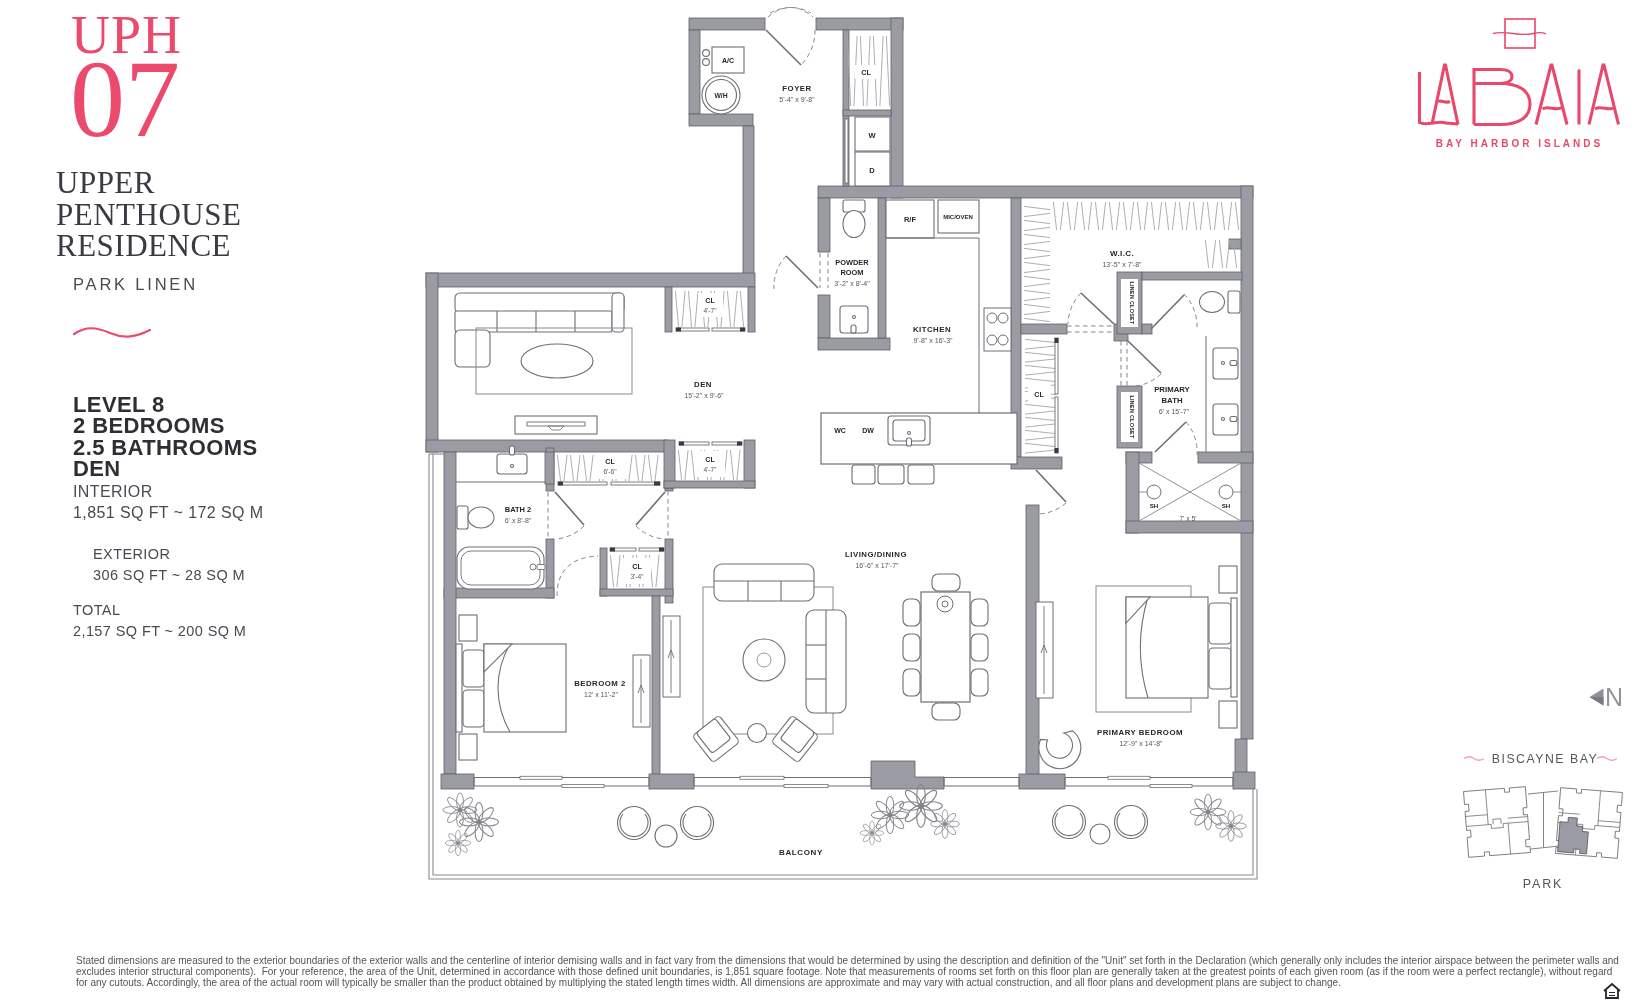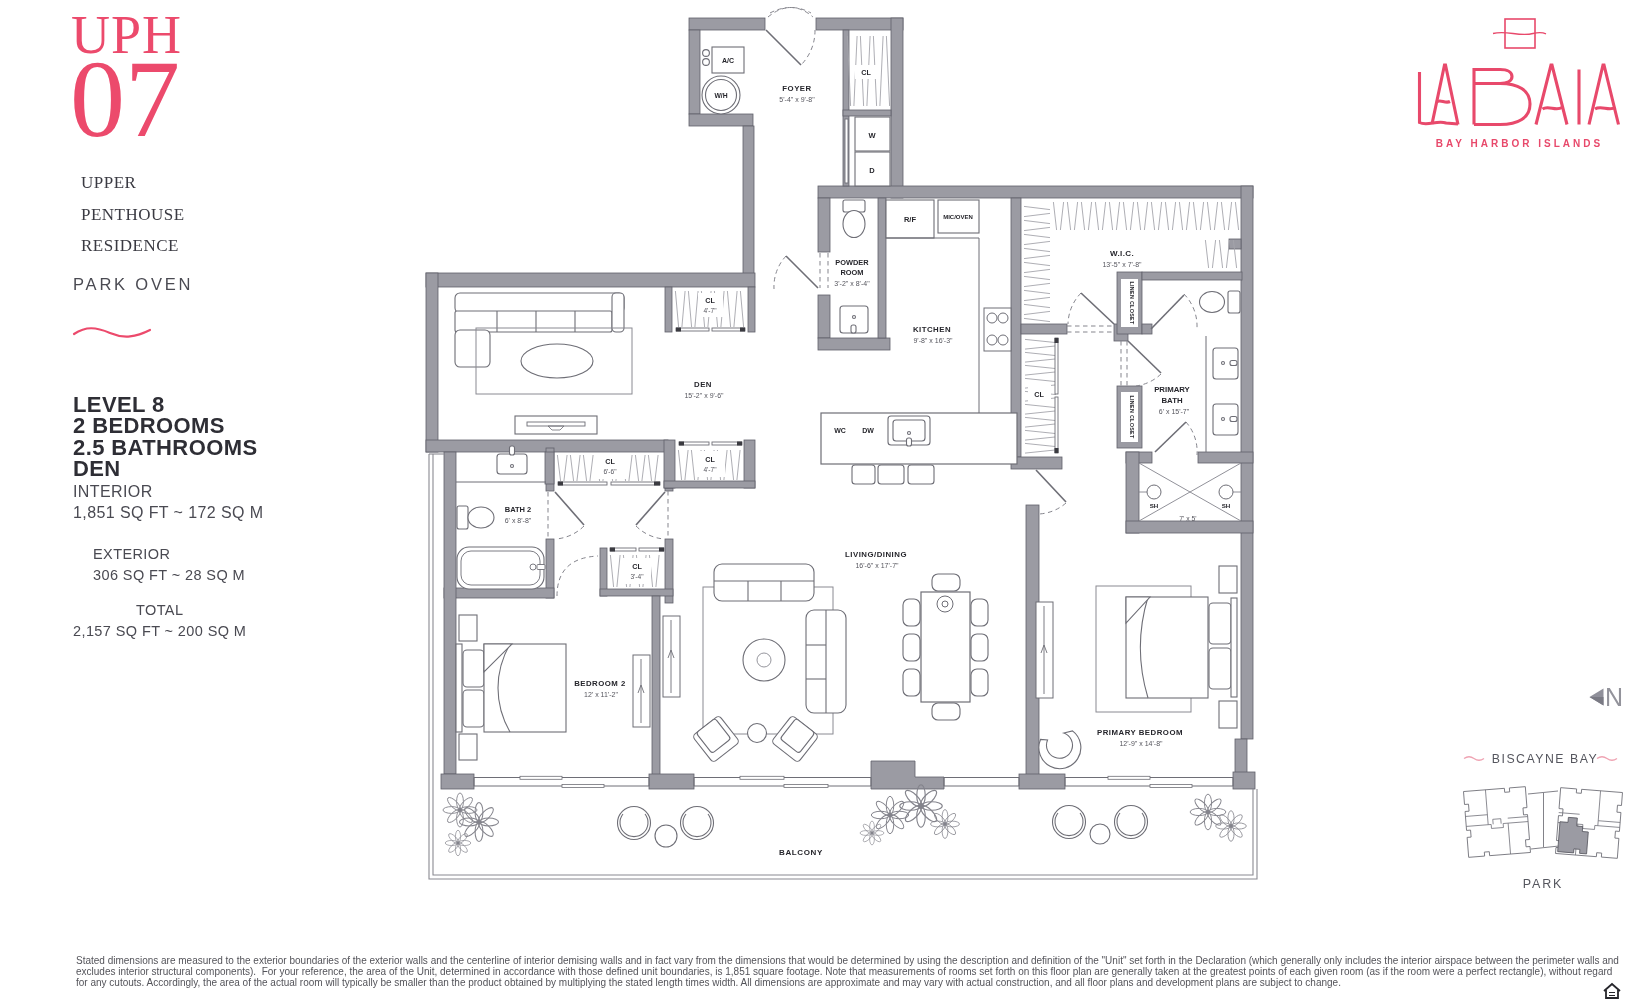--- a/index.html
+++ b/index.html
@@ -7,35 +7,35 @@
 .abs{position:absolute;}
 .serif{font-family:"Liberation Serif",serif;}
 </style>
 </head>
 <body>
 
 <div class="abs serif" style="left:71px;top:4px;font-size:54px;color:#EC4A6C;letter-spacing:1px;">UPH</div>
 
 <div class="abs serif" style="left:70px;top:36px;font-size:110px;color:#EC4A6C;letter-spacing:0px;">07</div>
 
-<div class="abs serif" style="left:81px;top:167px;font-size:17px;color:#3A3A42;letter-spacing:0.5px;line-height:31.5px;">UPPER<br>PENTHOUSE<br>RESIDENCE</div>
-
-<div class="abs" style="left:73px;top:275px;font-size:16.5px;color:#4A4A52;letter-spacing:2.8px;">PARK OVEN</div>
+<div class="abs serif" style="left:56px;top:167px;font-size:31px;color:#3A3A42;letter-spacing:0.5px;line-height:31.5px;">UPPER<br>PENTHOUSE<br>RESIDENCE</div>
+
+<div class="abs" style="left:73px;top:275px;font-size:16.5px;color:#4A4A52;letter-spacing:2.8px;">PARK LINEN</div>
 
 <svg class="abs" style="left:72px;top:324px;" width="82" height="16" viewBox="0 0 82 16">
 <path d="M2,10 C14,2 24,3 38,9 C52,15 64,13 78,6" fill="none" stroke="#EC4A6C" stroke-width="2.2" stroke-linecap="round"></path>
 </svg>
 
 <div class="abs" style="left:73px;top:394px;font-size:22px;font-weight:700;color:#2E2E35;letter-spacing:0.4px;line-height:21.3px;">LEVEL 8<br>2 BEDROOMS<br>2.5 BATHROOMS<br>DEN</div>
 
 <div class="abs" style="left:73px;top:481px;font-size:16px;color:#4A4A52;letter-spacing:0.4px;line-height:21px;">INTERIOR<br>1,851 SQ FT ~ 172 SQ M</div>
 
 <div class="abs" style="left:73px;top:544px;font-size:14.5px;color:#4A4A52;letter-spacing:0.4px;line-height:21px;margin-left:20px;">EXTERIOR<br>306 SQ FT ~ 28 SQ M</div>
 
-<div class="abs" style="left:73px;top:600px;font-size:14.5px;color:#4A4A52;letter-spacing:0.4px;line-height:21px;text-align:center;">TOTAL<br>2,157 SQ FT ~ 200 SQ M</div>
+<div class="abs" style="left:73px;top:600px;font-size:14.5px;color:#4A4A52;letter-spacing:0.4px;line-height:21px;">TOTAL<br>2,157 SQ FT ~ 200 SQ M</div>
 
 <svg class="abs" style="left:1390px;top:10px;" width="246" height="150" viewBox="0 0 246 150">
 
 <g fill="none" stroke="#E8496B" stroke-width="1.6">
 <rect x="115" y="9" width="30" height="29"></rect>
 <path d="M103,23.5 C117,20 129,27 143,23.5 C150,21.8 153,22.5 156,23.8" stroke-width="1.3"></path>
 </g>
 
 <g fill="none" stroke="#E8496B" stroke-width="3.1">
 <path d="M29.5,62 L29.5,112.5 C37,116.5 47,110 56,113 L68,114"></path>

